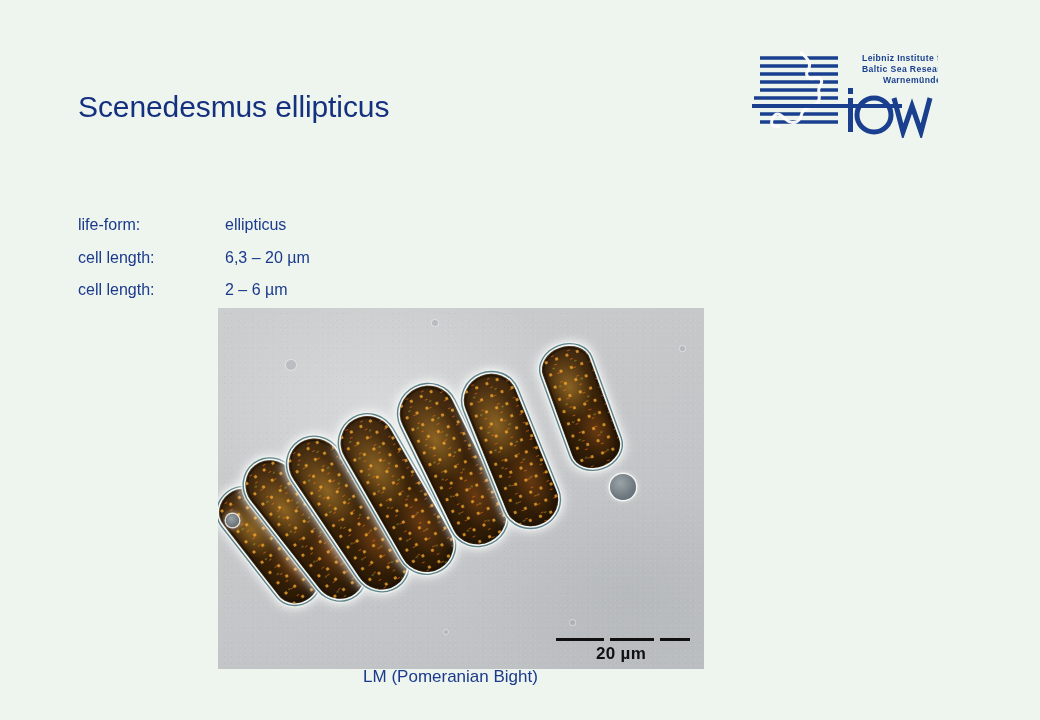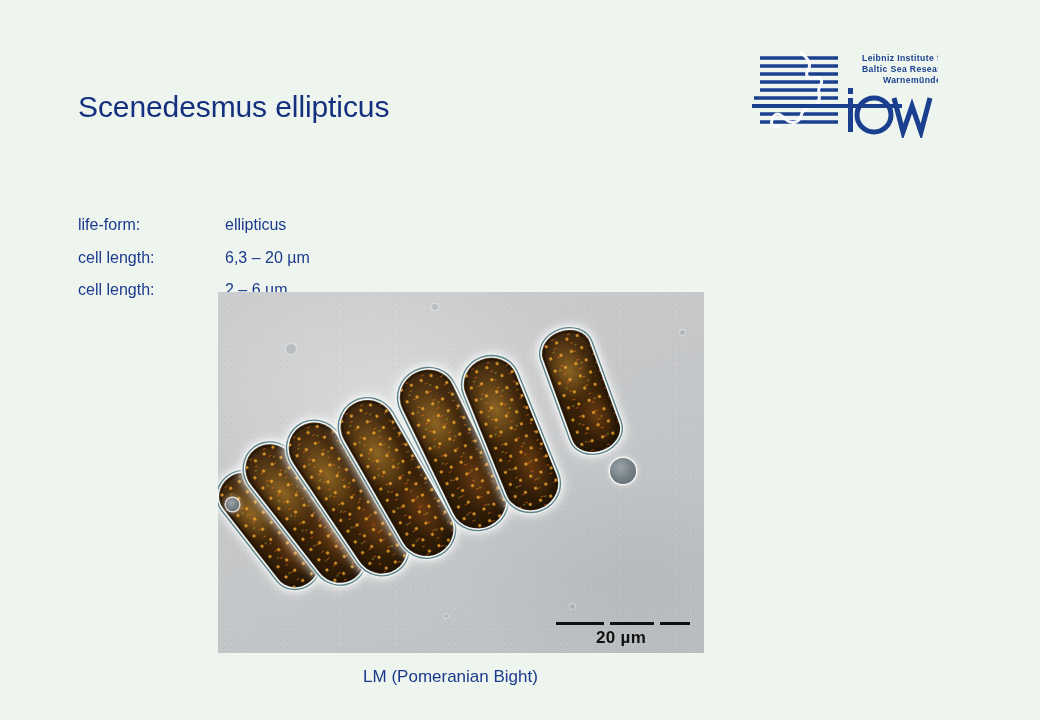--- a/index.html
+++ b/index.html
@@ -28,21 +28,21 @@
   .fact-row{display:flex;white-space:nowrap;margin-top:14px;}
   .fact-key{width:147px;flex:0 0 147px;}
   .fact-val{}
 
   
   .logo{position:absolute;left:752px;top:50px;width:186px;height:88px;}
   .logo svg{display:block;}
 
   
   .micro{
-    position:absolute;left:218px;top:292px;width:486px;height:361px;
+    position:absolute;left:218px;top:308px;width:486px;height:361px;
     overflow:hidden;background:#c7c9ca;
   }
   .micro-bg{position:absolute;inset:0;
     background:
       radial-gradient(ellipse 60% 55% at 35% 30%, rgba(255,255,255,.30), rgba(255,255,255,0) 70%),
       radial-gradient(ellipse 50% 45% at 85% 80%, rgba(150,155,160,.22), rgba(0,0,0,0) 70%),
       linear-gradient(155deg,#cbcdce 0%,#c5c7c9 45%,#bdc0c2 100%);
   }
   .grain{position:absolute;inset:0;opacity:.25;
     background-image:

